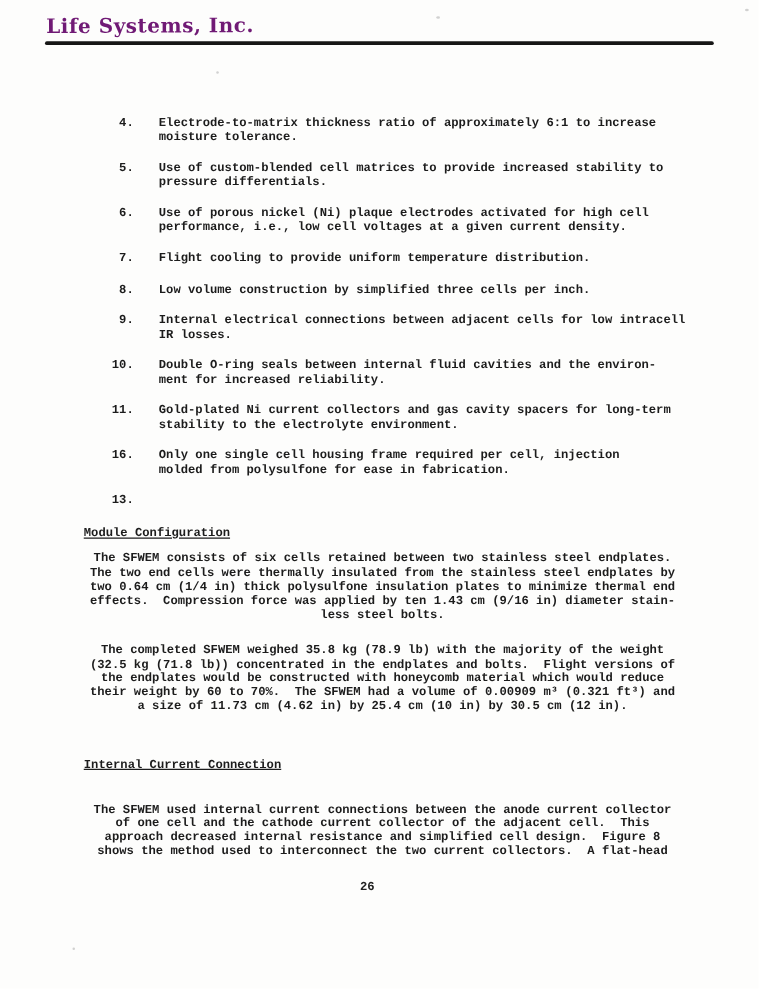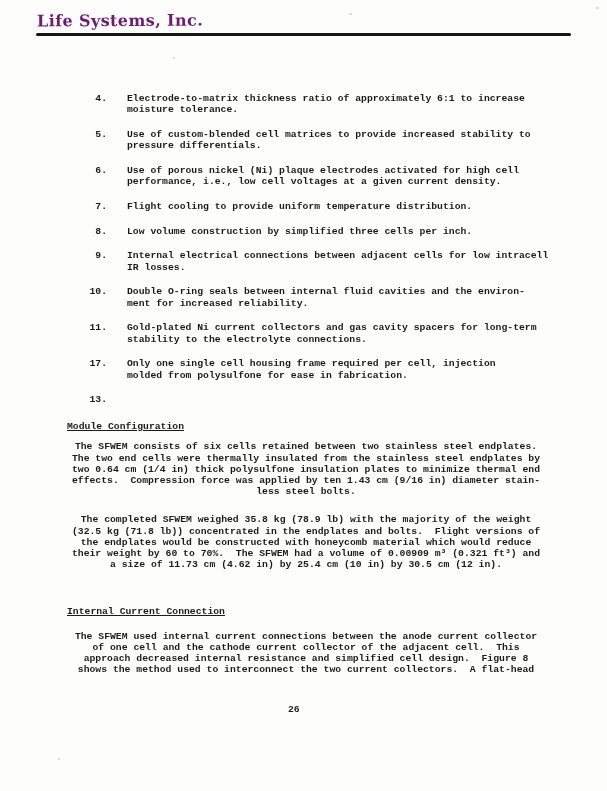--- a/index.html
+++ b/index.html
@@ -48,21 +48,21 @@
   .li-num { flex: 0 0 40px; text-align: right; white-space: pre; }
   .li-text { margin-left: 20px; width: 432px; white-space: pre-wrap; }
   .section { margin: 0; }
   .section-heading {
     display: inline-block;
     text-decoration: underline;
     margin: 2px 0 9px 0;
     font-size: 9.75px;
     font-weight: 700;
   }
-  .section-heading.s2 { margin: 19px 0 13px 0; }
+  .section-heading.s2 { margin: 19px 0 24px 0; }
   .para { white-space: pre-wrap; width: 478px; margin: 0 0 16.5px 0; text-align: center; }
   .page-number {
     position: absolute;
     left: 288px;
     top: 704px;
     font-size: 9.75px;
     font-weight: 700;
     color: #222;
   }
   .speck {
@@ -121,24 +121,24 @@
 IR losses.</span>
       </div>
       <div class="li">
         <span class="li-num">10.</span>
         <span class="li-text">Double O-ring seals between internal fluid cavities and the environ-
 ment for increased reliability.</span>
       </div>
       <div class="li">
         <span class="li-num">11.</span>
         <span class="li-text">Gold-plated Ni current collectors and gas cavity spacers for long-term
-stability to the electrolyte connections.</span>
+stability to the electrolyte environment.</span>
       </div>
       <div class="li">
-        <span class="li-num">17.</span>
+        <span class="li-num">16.</span>
         <span class="li-text">Only one single cell housing frame required per cell, injection
 molded from polysulfone for ease in fabrication.</span>
       </div>
       <div class="li">
         <span class="li-num">13.</span>
       </div>
     </div>
 
     <div class="section">
       <div>

